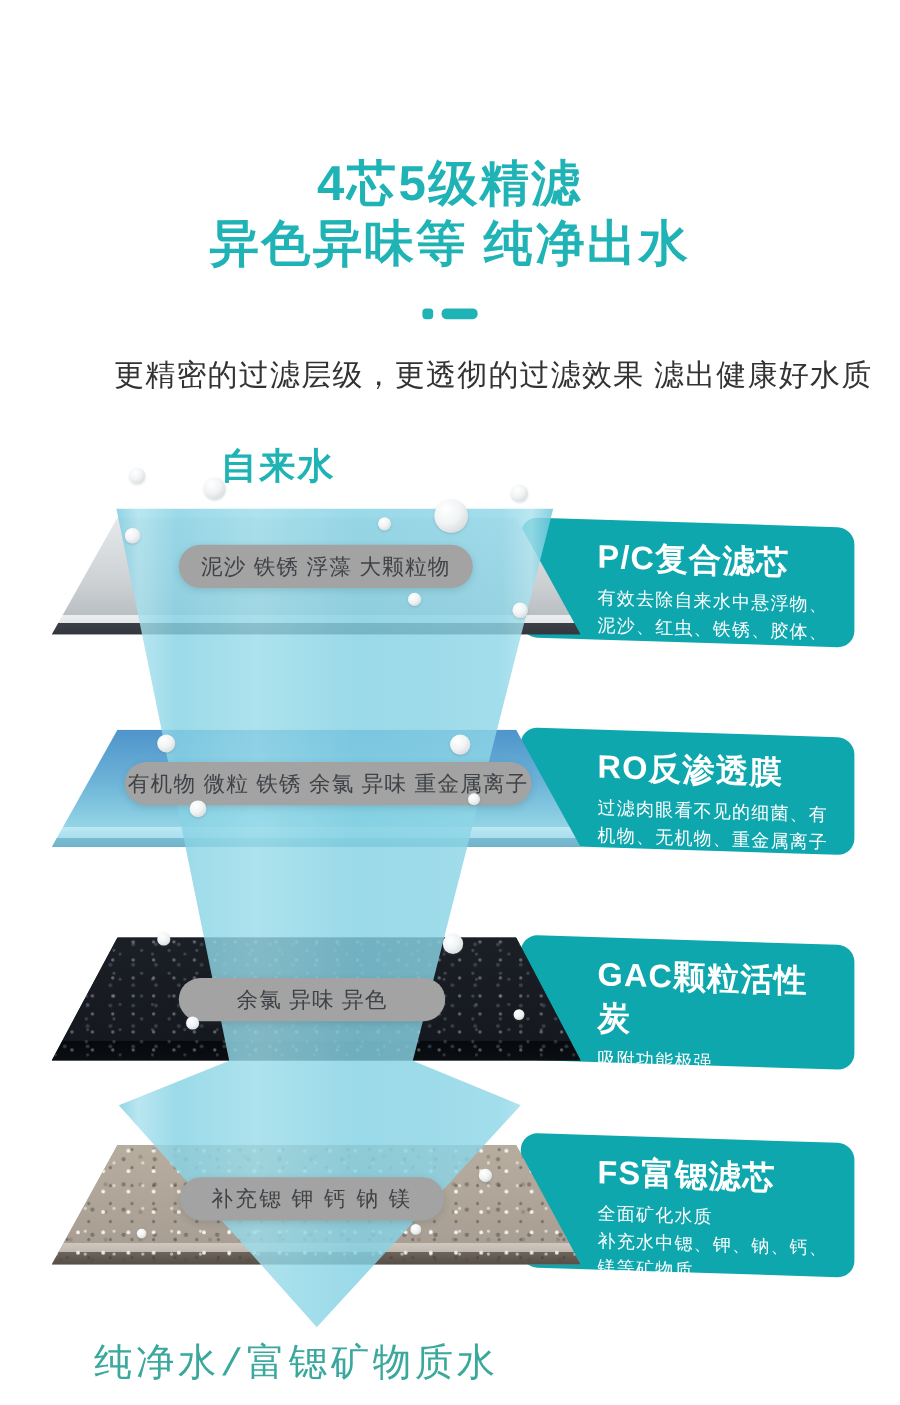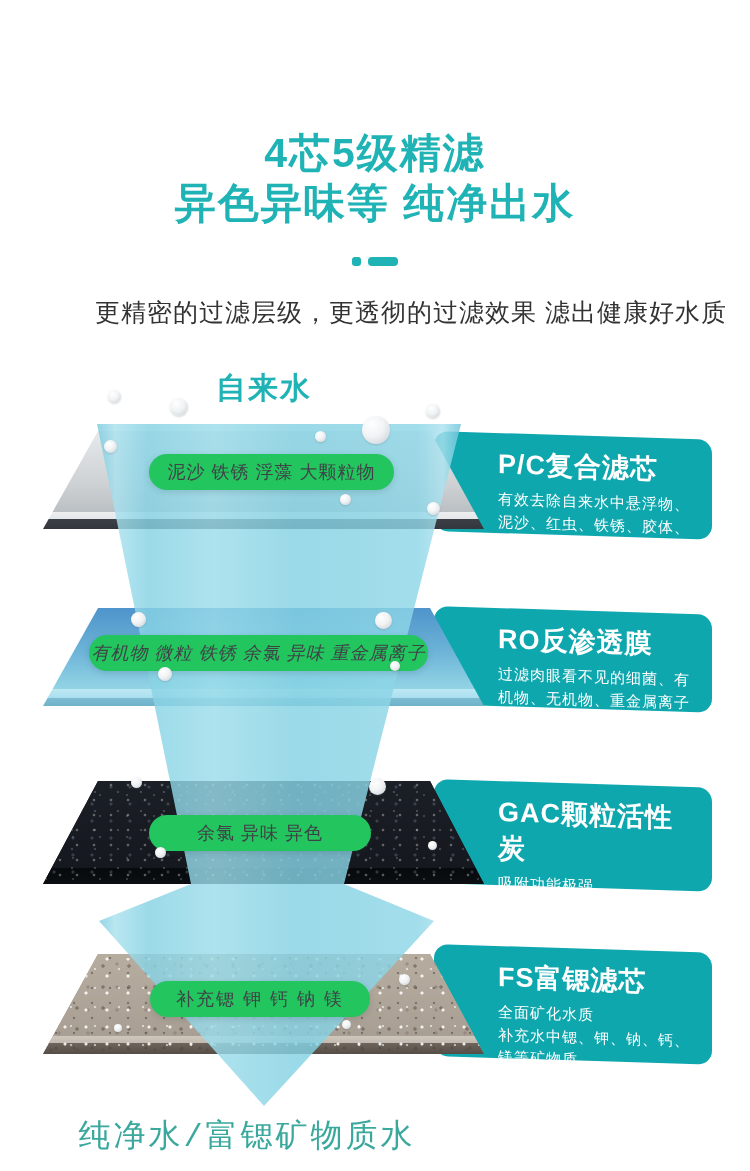--- a/index.html
+++ b/index.html
@@ -14,21 +14,21 @@
     color:#1fb3b6;font-size:41px;font-weight:bold;line-height:50px;letter-spacing:2px;
   }
   .divider{position:absolute;left:0;top:241px;width:750px;display:flex;justify-content:center;align-items:center;gap:7px;}
   .divider .dot{width:9px;height:9px;border-radius:3px;background:#1fb3b6;}
   .divider .dash{width:30px;height:9px;border-radius:4px;background:#1fb3b6;}
   .subtitle{
     position:absolute;left:0;top:280px;width:750px;text-align:center;
     color:#333;font-size:25px;letter-spacing:1px;padding-left:36px;
   }
   .input-label{
-    position:absolute;left:184px;top:352px;width:160px;text-align:center;
+    position:absolute;left:184px;top:352px;width:160px;text-align:left;
     color:#1fb3b6;font-size:30px;font-weight:bold;letter-spacing:2px;
   }
   .output-label{
     position:absolute;left:67px;top:1098px;width:360px;text-align:center;
     color:#3aa89c;font-size:32px;letter-spacing:3px;
     font-family:Liberation Mono, monospace;
   }
   
   .card{
     position:absolute;left:434px;width:278px;z-index:1;
@@ -68,25 +68,25 @@
       radial-gradient(circle at 16px 4px, rgba(60,55,48,.45) 1px, transparent 1.6px),
       radial-gradient(circle at 7px 15px, rgba(255,255,255,.55) 1px, transparent 1.6px),
       radial-gradient(circle at 19px 10px, rgba(130,118,105,.5) 1.3px, transparent 2px),
       linear-gradient(to bottom,#b7ad9f 0%,#a89e93 82%,#cfc7bc 82%,#c2bab0 89%,#6e655c 89%,#554e47 100%);
     background-size:21px 17px,26px 21px,18px 15px,24px 19px,29px 23px,100% 100%;}
   
   .funnel{position:absolute;left:0;top:400px;z-index:3;}
   
   .pill{
     position:absolute;z-index:4;height:36px;line-height:36px;border-radius:18px;
-    background:#22c55e;box-shadow:0 2px 6px rgba(50,70,80,.18);
+    background:#a3a3a3;box-shadow:0 2px 6px rgba(50,70,80,.18);
     text-align:center;color:#3f4347;font-size:18px;letter-spacing:1px;
   }
   .pill1{left:149px;top:438px;width:245px;}
-  .pill2{left:89px;top:619px;width:339px;font-style:italic;}
+  .pill2{left:104px;top:619px;width:339px;}
   .pill3{left:149px;top:799px;width:222px;}
   .pill4{left:150px;top:965px;width:220px;letter-spacing:2px;text-align:center;}
   
   .bubble{
     position:absolute;z-index:5;border-radius:50%;
     background:radial-gradient(circle at 35% 30%, #ffffff 0%, #f1f3f4 45%, #d7dcdf 80%, #c4c9cd 100%);
     box-shadow:0 1px 2px rgba(90,105,115,.25);
   }
 </style>
 </head>

